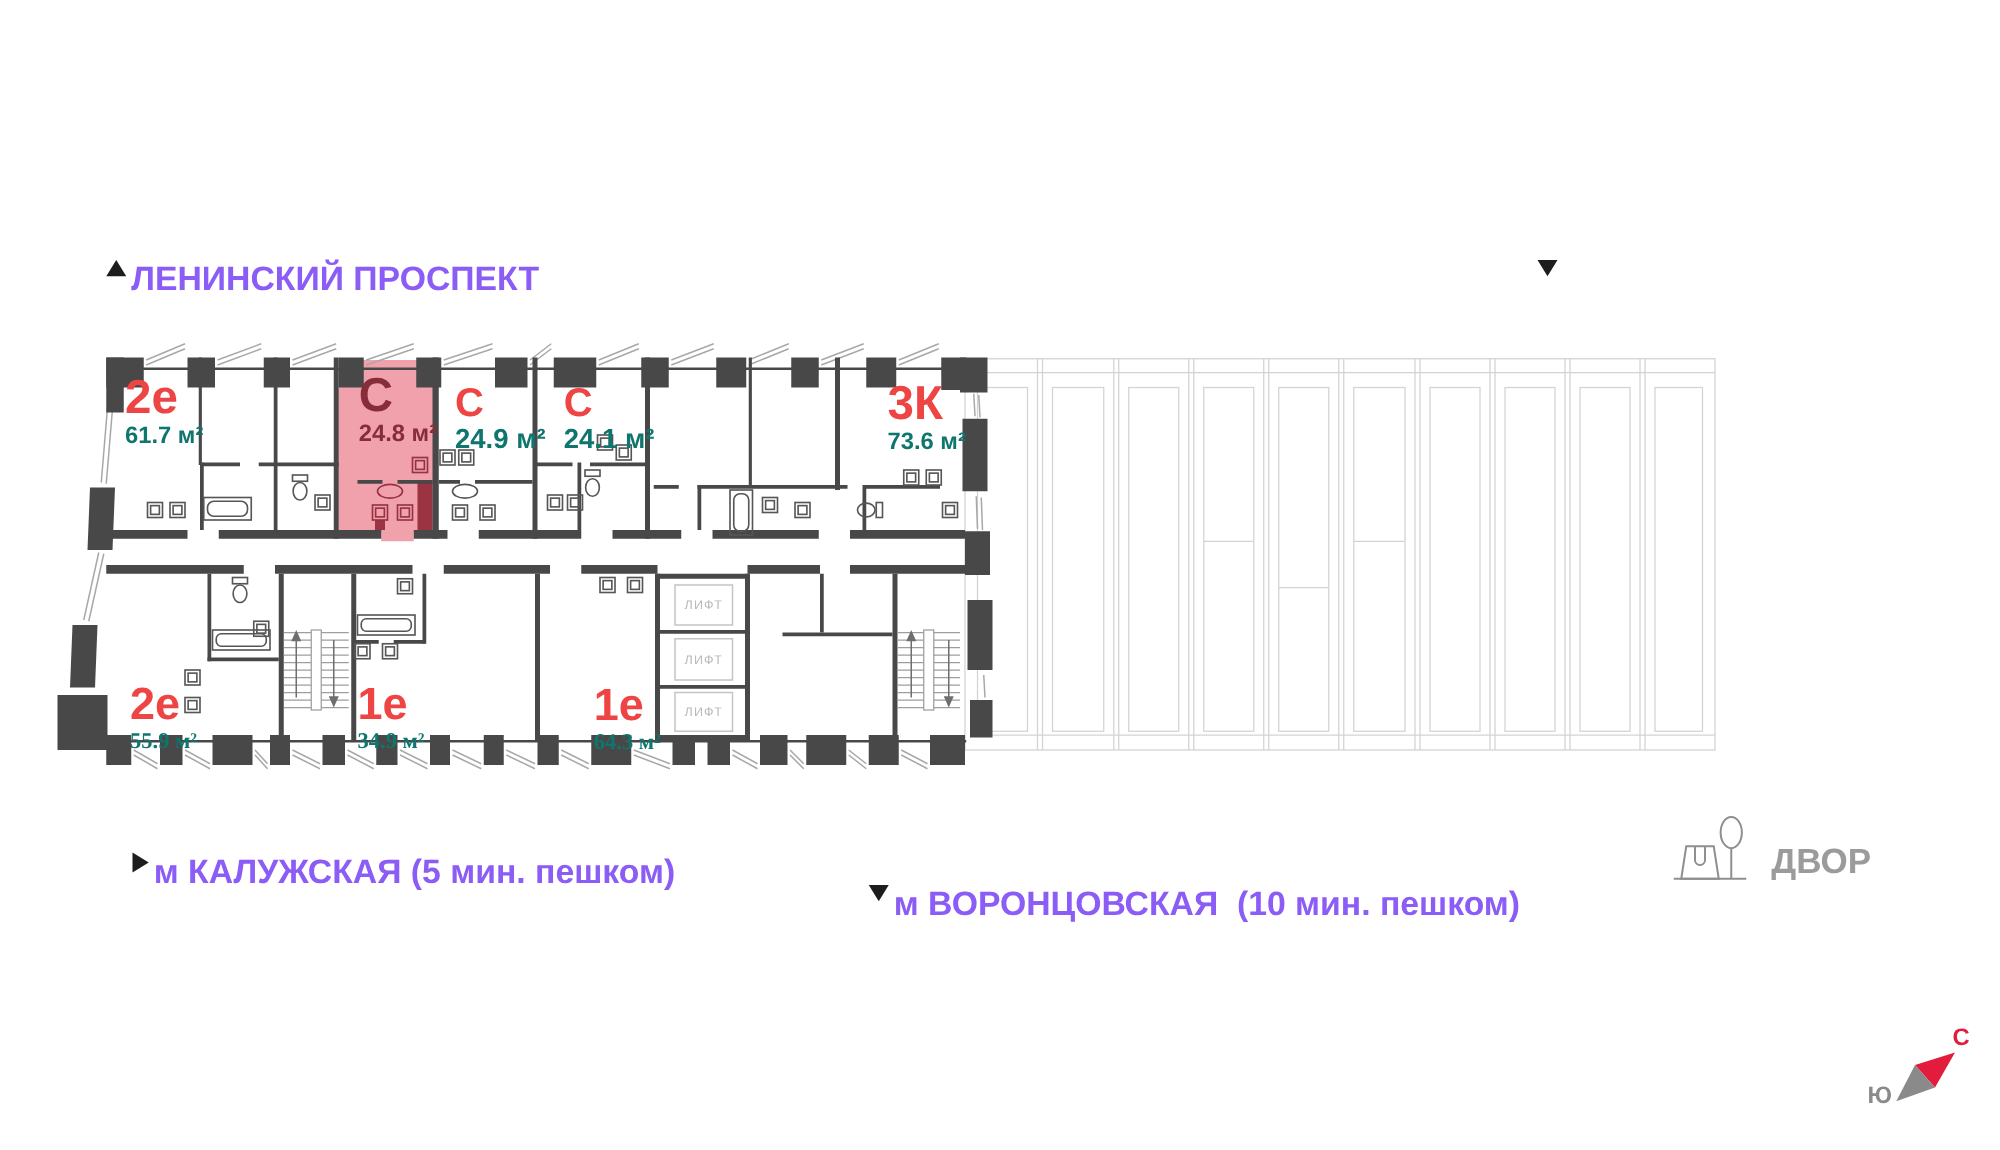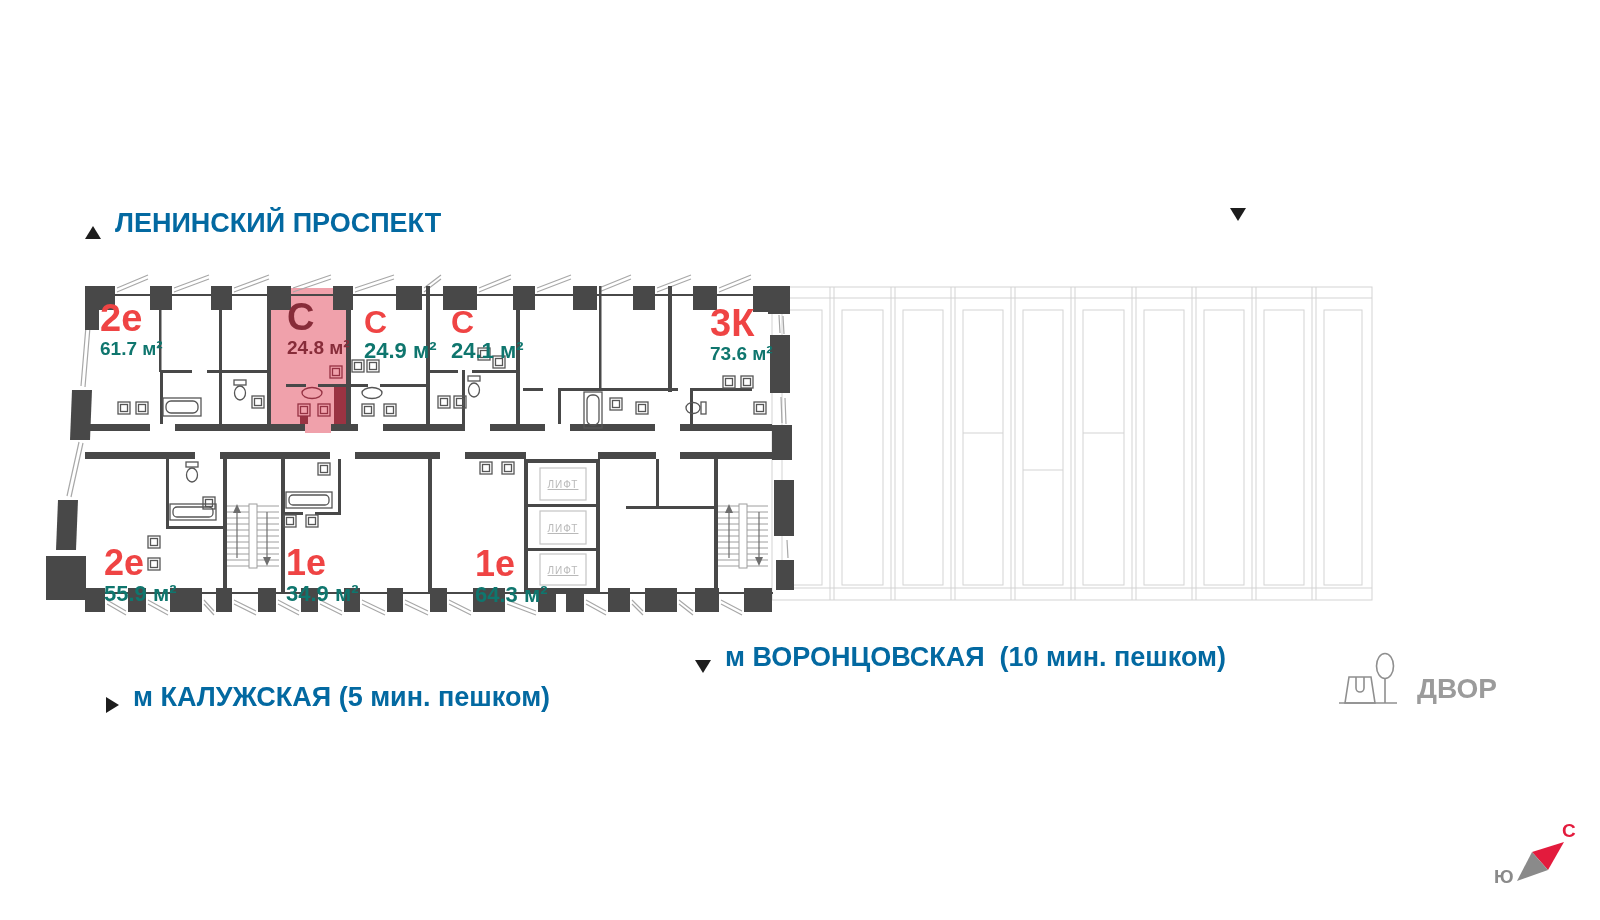--- a/index.html
+++ b/index.html
@@ -1,39 +1,39 @@
 <!DOCTYPE html>
 <html><head>
 <meta charset="utf-8">
 <style>
   html,body{margin:0;padding:0;background:#fff;}
   body{width:1600px;height:920px;position:relative;overflow:hidden;
        font-family:"Liberation Sans",sans-serif;}
   .abs{position:absolute;}
   
-  .street{display:flex;align-items:flex-end;gap:14px;color:#0369a1;
+  .street{display:flex;align-items:flex-start;gap:4px;color:#8b5cf6;
           font-size:27px;font-weight:bold;letter-spacing:0px;white-space:pre;}
   .tri{width:0;height:0;flex:0 0 auto;}
   .tri-up{border-left:8px solid transparent;border-right:8px solid transparent;
           border-bottom:13px solid #1d1d1d;}
   .tri-down{border-left:8px solid transparent;border-right:8px solid transparent;
           border-top:13px solid #1d1d1d;}
   .tri-right{border-top:8px solid transparent;border-bottom:8px solid transparent;
           border-left:13px solid #1d1d1d;}
   
   .unit-label{position:absolute;line-height:1;cursor:default;}
   .unit-type{font-weight:bold;color:#ef4444;line-height:0.95;}
   .unit-area{font-weight:bold;color:#0f766e;margin-top:3px;}
   .hl .unit-type,.hl .unit-area{color:#872c39;}
   .t38 .unit-type{font-size:38px;} .t38 .unit-area{font-size:19px;}
-  .t36 .unit-type{font-size:36px;} .t36 .unit-area{font-size:22px;}
+  .t36 .unit-type{font-size:36px;} .t36 .unit-area{font-size:18px;font-family:Liberation Serif, serif;}
   .t32 .unit-type{font-size:32px;} .t32 .unit-area{font-size:22px;}
   
   .lift-label{position:absolute;width:46px;text-align:center;font-size:10px;
-              color:#b9b9b9;letter-spacing:1px;text-decoration:underline;}
+              color:#b9b9b9;letter-spacing:1px;}
   
   .yard{display:flex;align-items:flex-end;gap:18px;color:#9b9b9b;
         font-size:28px;font-weight:bold;}
   
   .comp-n{position:absolute;font-size:19px;font-weight:bold;color:#e31b3d;}
   .comp-s{position:absolute;font-size:19px;font-weight:bold;color:#8a8a8a;}
 </style>
 </head>
 <body>
 
@@ -322,21 +322,21 @@
 </div>
 
 <div class="lift-label" style="left:540px;top:479px;">ЛИФТ</div>
 <div class="lift-label" style="left:540px;top:523px;">ЛИФТ</div>
 <div class="lift-label" style="left:540px;top:565px;">ЛИФТ</div>
 
 <div class="abs street" style="left:78px;top:682px;margin-left:28px;">
   <span class="tri tri-right"></span>
   <span>м КАЛУЖСКАЯ (5 мин. пешком)</span>
 </div>
-<div class="abs street" style="left:695px;top:642px;">
+<div class="abs street" style="left:695px;top:708px;">
   <span class="tri tri-down"></span>
   <span>м ВОРОНЦОВСКАЯ  (10 мин. пешком)</span>
 </div>
 
 <div class="abs yard" style="left:1337px;top:652px;">
   <svg width="62" height="54" viewBox="0 0 62 54">
     <g stroke="#8f8f8f" stroke-width="1.6" fill="none">
       <path d="M2,51 H60"></path>
       <path d="M8,51 L12,25 H34 L38,51 Z"></path>
       <path d="M19,25 V36 A4,4 0 0 0 27,36 V25"></path>

